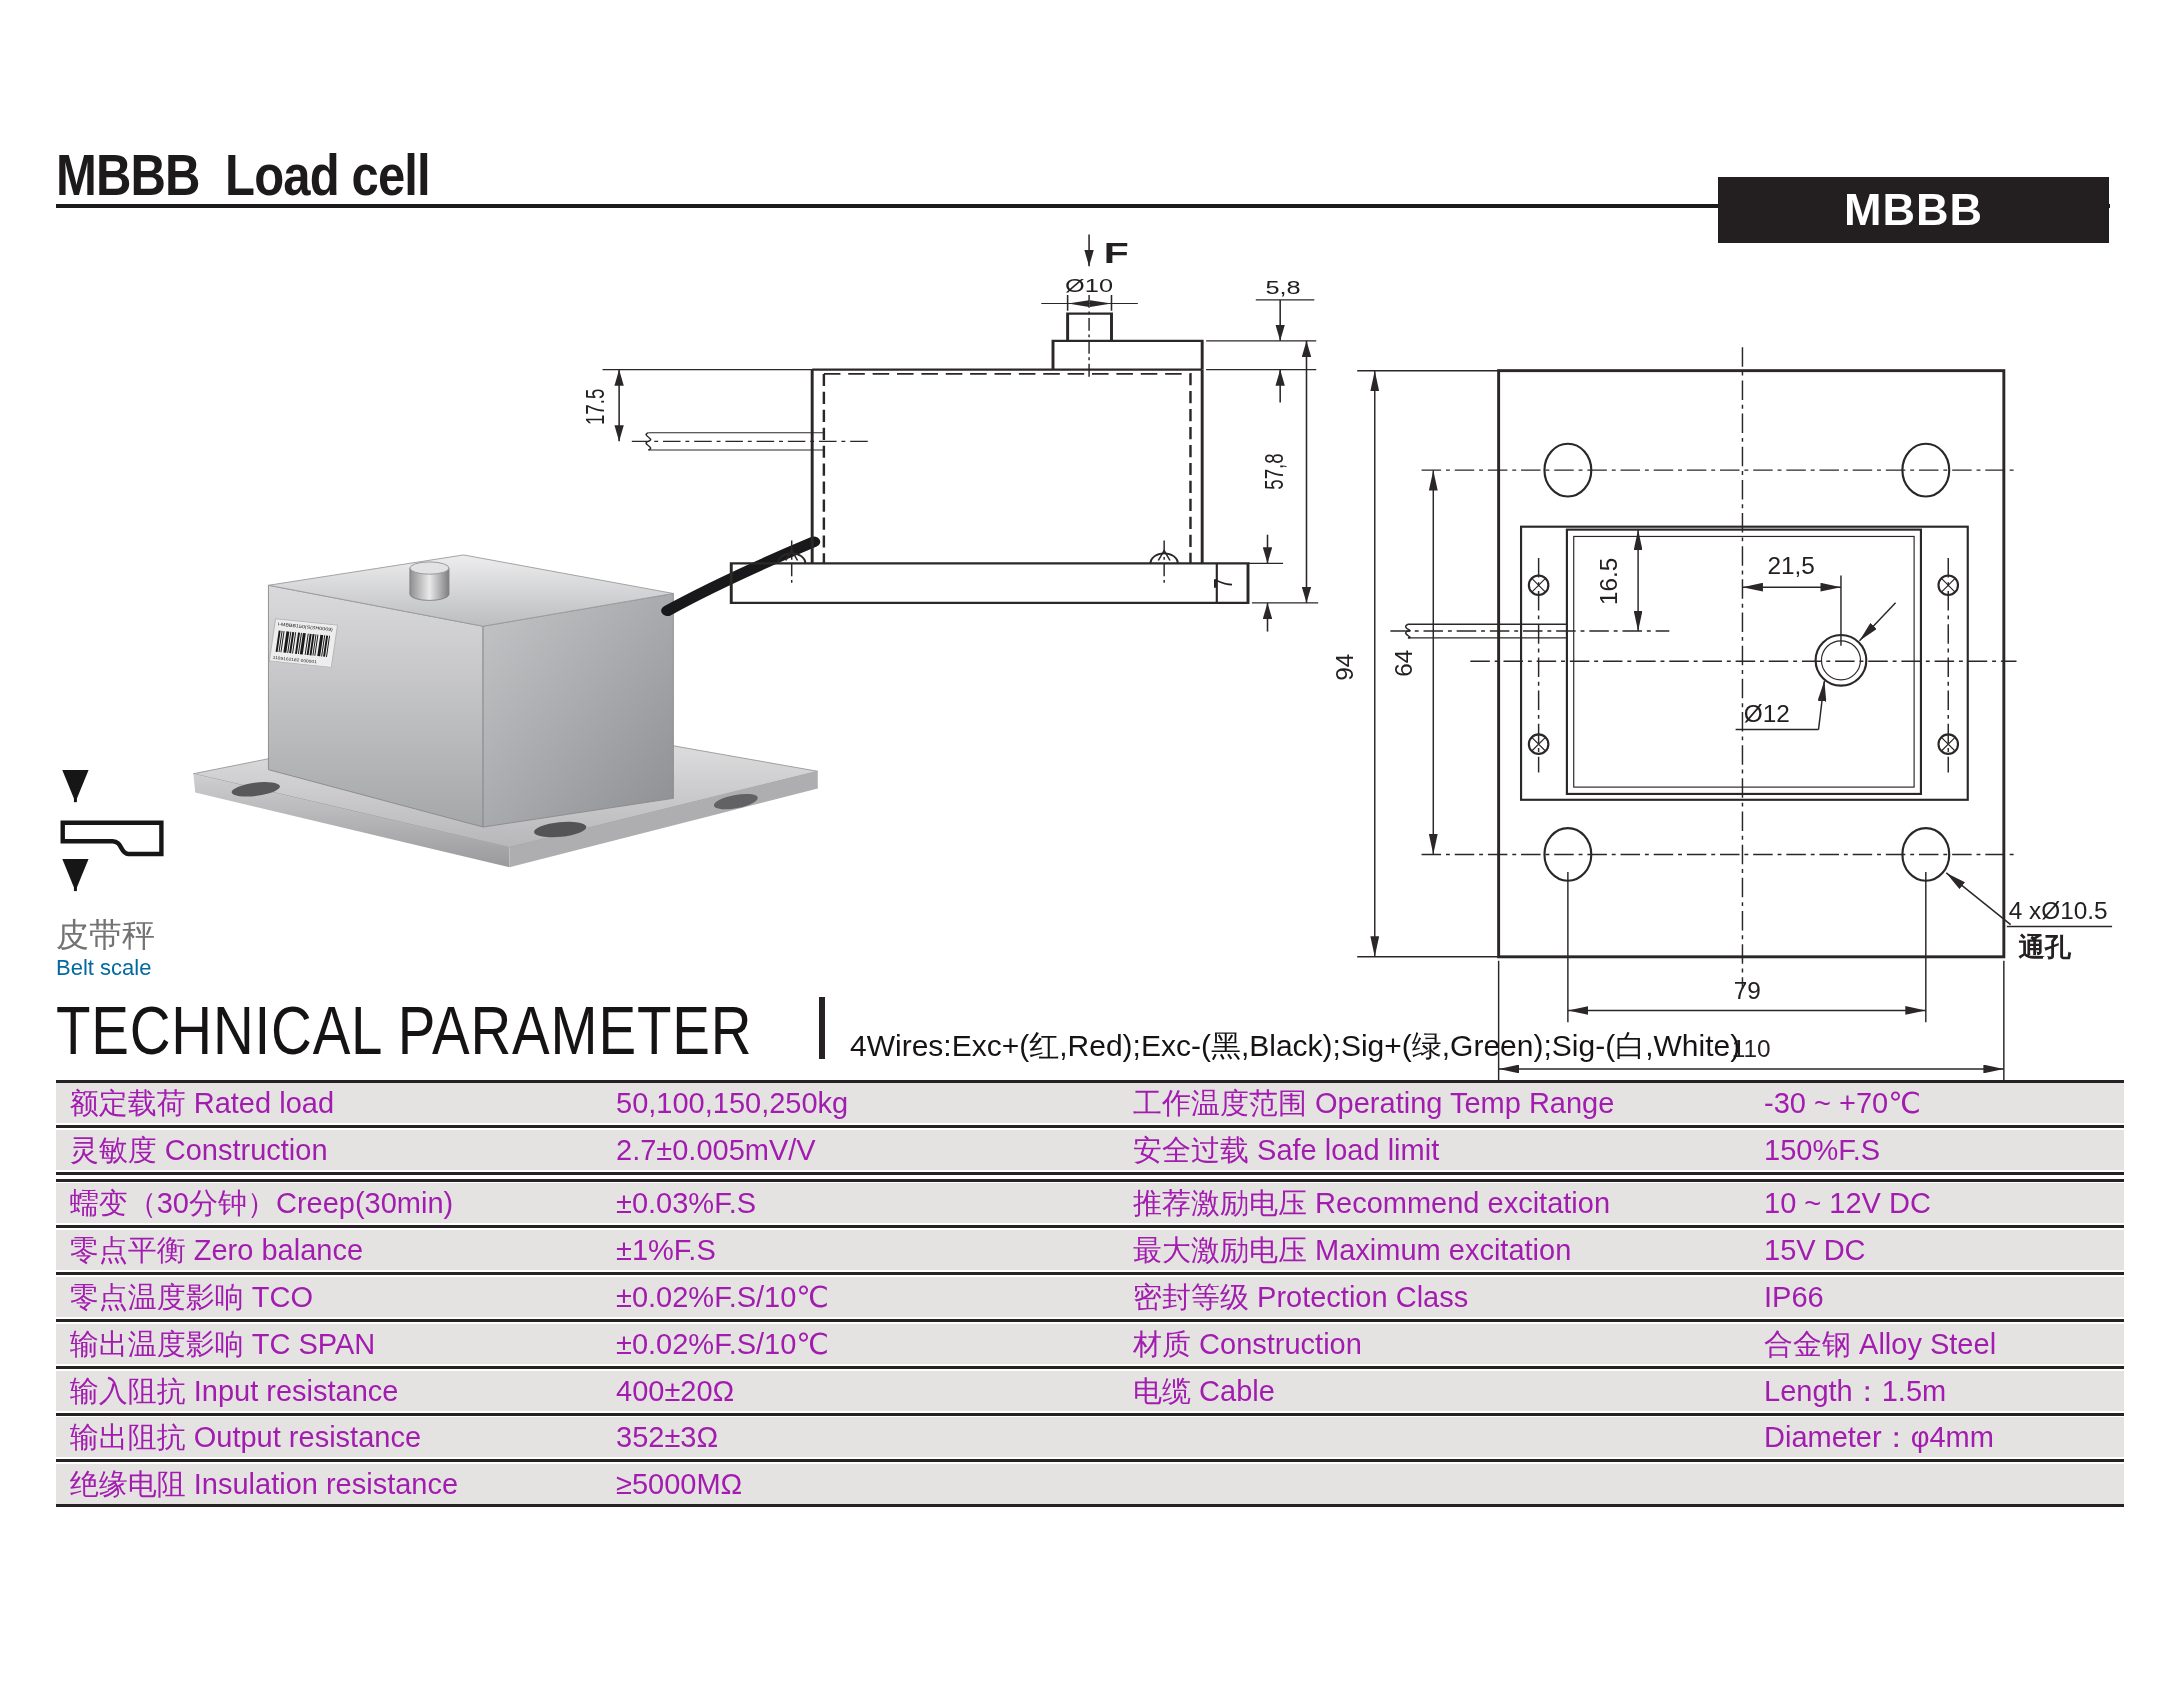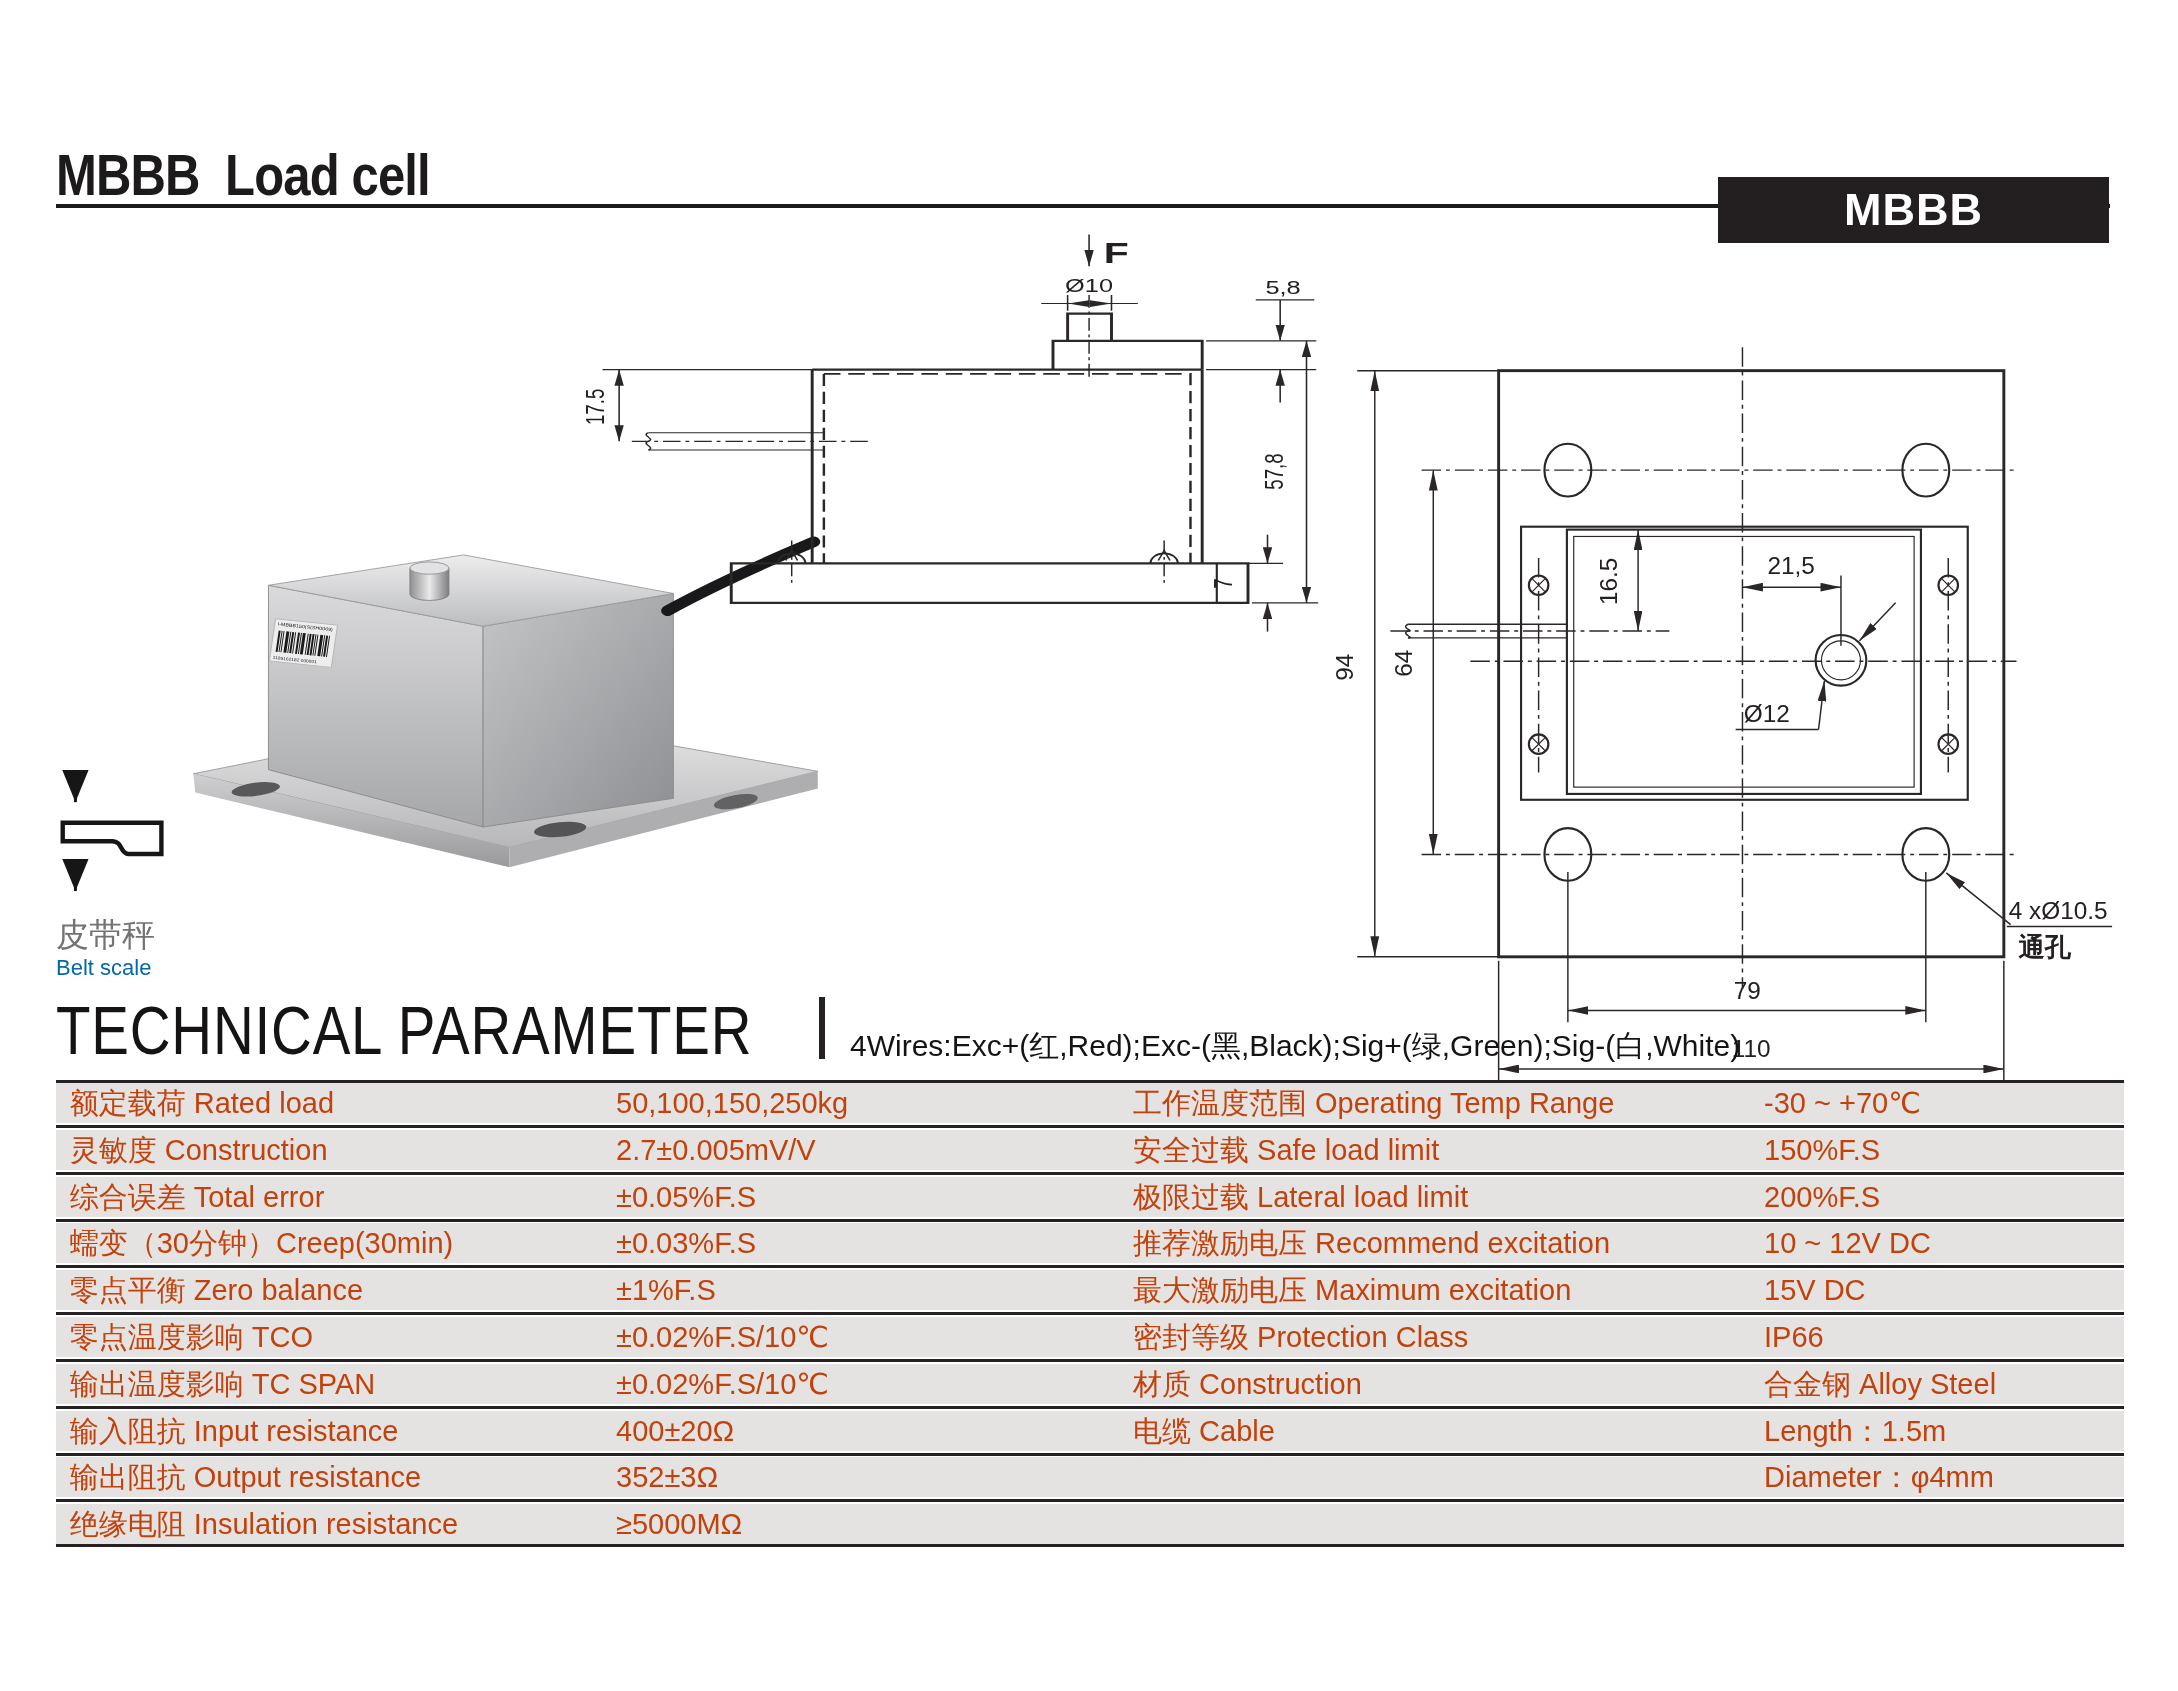--- a/index.html
+++ b/index.html
@@ -17,21 +17,21 @@
   .cap-en{position:absolute;left:56px;top:955px;font-size:22px;color:#0369a1;}
   .sec-title{position:absolute;left:56px;top:991px;font-size:68px;font-weight:400;letter-spacing:1px;
              transform:scaleX(.83);transform-origin:left top;color:#161314;}
   .sec-bar{position:absolute;left:819px;top:997px;width:5.9px;height:62px;background:#262223;}
   .wires{position:absolute;left:850px;top:1026px;font-size:30px;color:#161314;}
   
   .ptable{position:absolute;left:56px;top:1080px;width:2068px;
           border-top:3.9px solid #262223;border-bottom:3.9px solid #262223;}
   .prow{position:relative;height:40px;background:#e4e3e1;}
   .psep{height:6.8px;background:linear-gradient(#ffffff 2px,#262223 2px,#262223 4.9px,#ffffff 4.9px);}
-  .c{position:absolute;top:0;line-height:40px;font-size:29px;color:#c2410c;white-space:nowrap;}
+  .c{position:absolute;top:0;line-height:40px;font-size:29px;color:#a21caf;white-space:nowrap;}
   .c1{left:13.7px;} .c2{left:560px;} .c3{left:1077px;} .c4{left:1708px;}
   
   svg{position:absolute;overflow:visible;}
   svg text{font-family:"Liberation Sans","DejaVu Sans",sans-serif;fill:#242021;}
   .s3{stroke:#2b2727;stroke-width:3;fill:none;}
   .s2{stroke:#2b2727;stroke-width:2.2;fill:none;}
   .s1{stroke:#2b2727;stroke-width:1.6;fill:none;}
   .sd{stroke:#2b2727;stroke-width:2.5;fill:none;stroke-dasharray:17 8;}
   .sc{stroke:#2b2727;stroke-width:1.5;fill:none;stroke-dasharray:18 5 4 5;}
   .t3{stroke:#2b2727;stroke-width:3;fill:none;}
@@ -264,26 +264,20 @@
       <span class="c c4">-30 ~ +70℃</span>
     </div>
       <div class="psep"></div>
     <div class="prow">
       <span class="c c1">灵敏度 Construction</span>
       <span class="c c2">2.7±0.005mV/V</span>
       <span class="c c3">安全过载 Safe load limit</span>
       <span class="c c4">150%F.S</span>
     </div>
       <div class="psep"></div>
-    <div class="prow">
-      <span class="c c1">综合误差 Total error</span>
-      <span class="c c2">±0.05%F.S</span>
-      <span class="c c3">极限过载 Lateral load limit</span>
-      <span class="c c4">200%F.S</span>
-    </div>
       <div class="psep"></div>
     <div class="prow">
       <span class="c c1">蠕变（30分钟）Creep(30min)</span>
       <span class="c c2">±0.03%F.S</span>
       <span class="c c3">推荐激励电压 Recommend excitation</span>
       <span class="c c4">10 ~ 12V DC</span>
     </div>
       <div class="psep"></div>
     <div class="prow">
       <span class="c c1">零点平衡 Zero balance</span>

